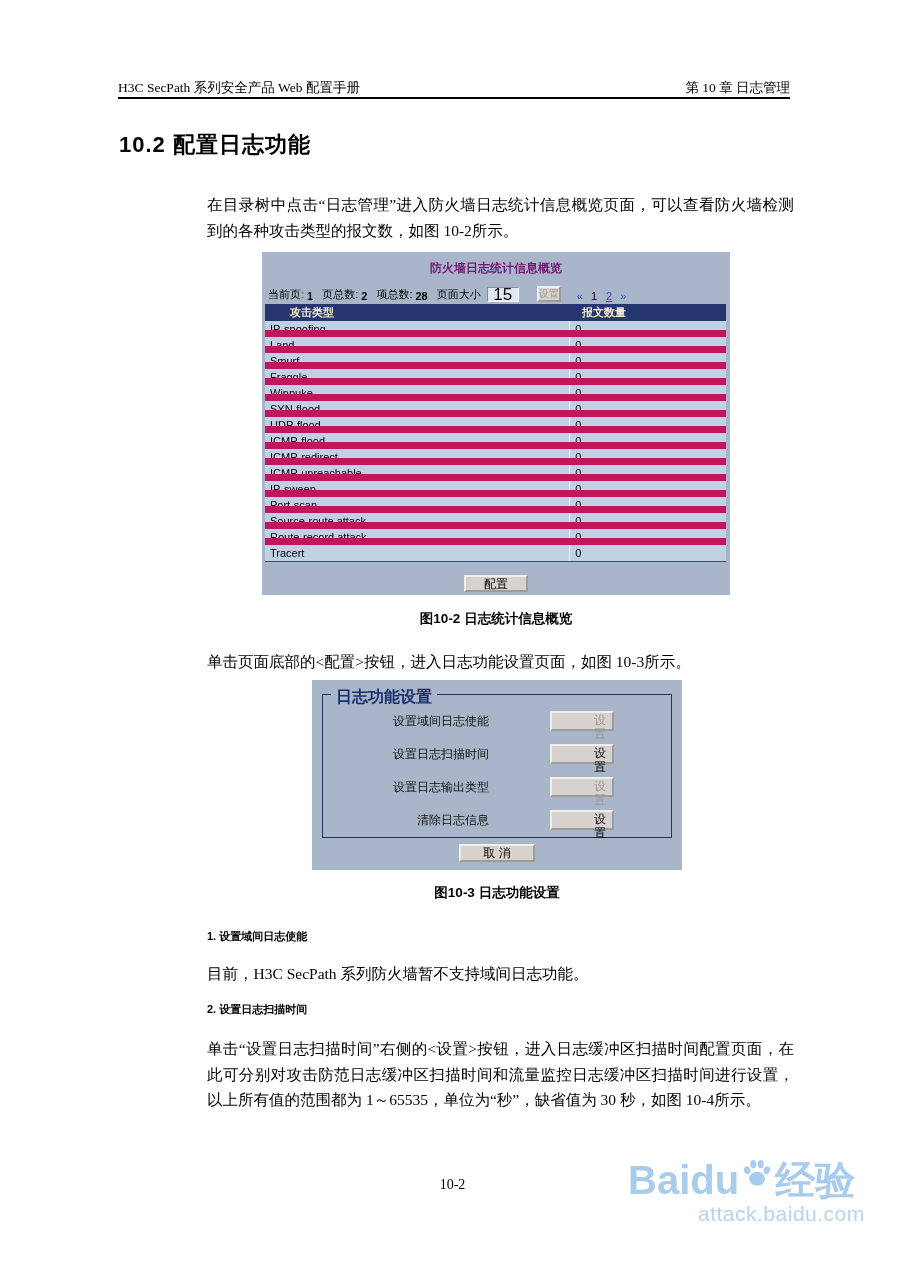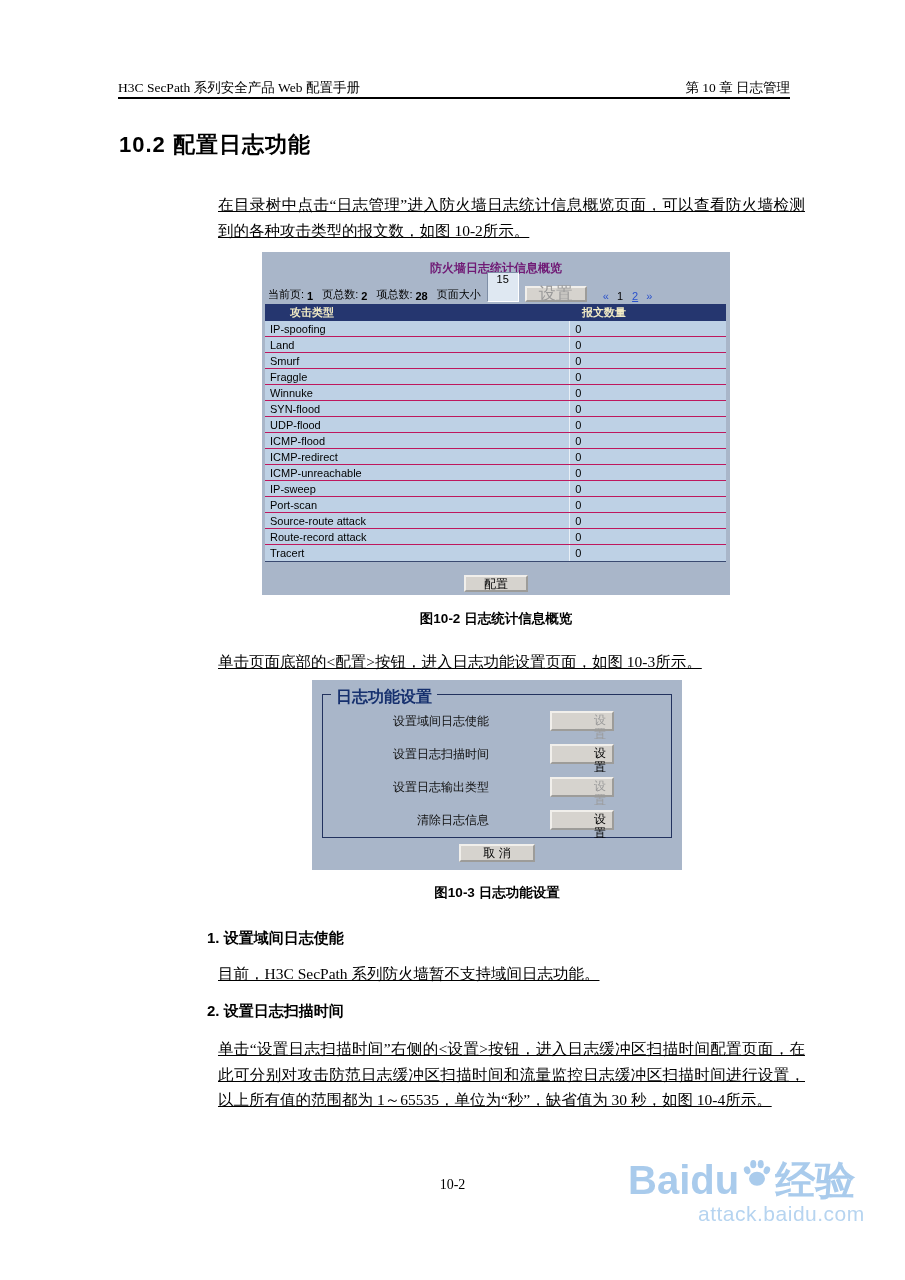--- a/index.html
+++ b/index.html
@@ -10,61 +10,61 @@
     font-family:"Liberation Serif", serif; overflow:hidden;
   }
   .abs { position:absolute; }
 
   
   .doc-header { left:118px; top:79px; width:672px; display:flex; justify-content:space-between; font-size:13.5px; }
   .doc-rule { left:118px; top:97px; width:672px; height:0; border-top:2px solid #000; }
 
   .section-title { left:119px; top:130px; font-family:"Liberation Sans", sans-serif; font-weight:bold; font-size:22px; letter-spacing:1px; }
 
-  .para { left:218px; width:587px; font-size:15.5px; line-height:25.5px; text-align:justify;text-decoration:underline; }
+  .para { left:207px; width:587px; font-size:15.5px; line-height:25.5px; text-align:justify; }
   .p1 { top:192px; }
   .p2 { top:649px; }
   .p3 { top:961px; }
   .p4 { top:1036px; }
 
-  .sub-heading { left:207px; font-family:"Liberation Sans", sans-serif; font-weight:bold; font-size:15px; }
+  .sub-heading { left:207px; font-family:"Liberation Sans", sans-serif; font-weight:bold; font-size:11px; }
   .h-1 { top:929px; }
   .h-2 { top:1002px; }
 
   .fig-caption { font-family:"Liberation Sans", sans-serif; font-weight:bold; font-size:13.5px; text-align:center; }
   .cap2 { left:262px; top:610px; width:468px; }
   .cap3 { left:312px; top:884px; width:370px; }
 
   .page-number { left:0; top:1177px; width:100%; text-align:center; font-size:14px; }
 
   
   .shot1 { left:262px; top:252px; width:468px; height:343px; background:#a9b6c9; font-family:"Liberation Sans", sans-serif; }
   .shot1-title { position:absolute; top:8px; left:0; width:100%; text-align:center; font-size:12px; font-weight:bold; color:#701a75; }
   .pagebar { position:absolute; top:33px; left:6px; right:4px; height:17px; display:flex; align-items:flex-end; font-size:11px; white-space:nowrap; }
   .pagebar .val { margin-left:3px; font-weight:bold; }
   .pagebar .lbl { margin-left:9px; }
   .pagebar .lbl:first-child { margin-left:0; }
   .pagesize-lbl { margin-left:26px; }
   .pagesize-box {
-    display:inline-block; margin-left:6px; width:32px; height:30px; line-height:13px; text-align:center;
-    background:#dfe8f2; border:1px solid #7e8ea6; border-right-color:#fff; border-bottom-color:#fff; font-size:11px;
+    display:inline-block; margin-left:6px; width:32px; height:15px; line-height:13px; text-align:center;
+    background:#dfe8f2; border:1px solid #7e8ea6; border-right-color:#fff; border-bottom-color:#fff; font-size:17px;
   }
   .btn {
     font-family:"Liberation Sans", sans-serif; background:#d6d3ce; border:2px outset #f1efeb;
     font-size:12px; color:#000; cursor:pointer; text-align:center;
   }
   .btn.disabled { color:#9a9a9a; }
-  .btn.small { margin-left:6px; height:16px; line-height:11px; padding:0 12px; font-size:17px; }
+  .btn.small { margin-left:18px; height:16px; line-height:11px; padding:0 0; font-size:10px; }
   .pg { margin-left:14px;margin-top:34px; }
   .pg-first, .pg-last { color:#2a51cc; text-decoration:none; margin:0 2px; }
   .pg-cur { color:#000; margin:0 3px; }
   .pg-link { color:#2a51cc; text-decoration:underline; margin:0 3px; }
 
   .attack-table { position:absolute; top:52px; left:3px; right:4px; border-bottom:1px solid #3a4a71; }
-  .tr { display:flex; height:16px; background:#bed1e5; border-bottom:1px solid #be185d; font-size:11px; }
+  .tr { display:flex; height:16px; background:#bed1e5; border-bottom:7px solid #be185d; font-size:11px; }
   .tr:last-child { border-bottom:none; }
   .tr.head { height:17px; background:#25366f; color:#efe9c4; font-weight:bold; border-bottom:none;padding-left:20px; }
   .td { padding:1px 0 0 5px; overflow:hidden; white-space:nowrap; line-height:14px; }
   .c1 { width:66%; }
   .c2 { width:34%; border-left:1px solid #e9f0f7; }
   .tr.head .c2 { border-left:1px solid #25366f; }
 
   .config-btn { position:absolute; bottom:3px; left:50%; transform:translateX(-50%); width:64px; height:17px; line-height:12px; }
 
   

